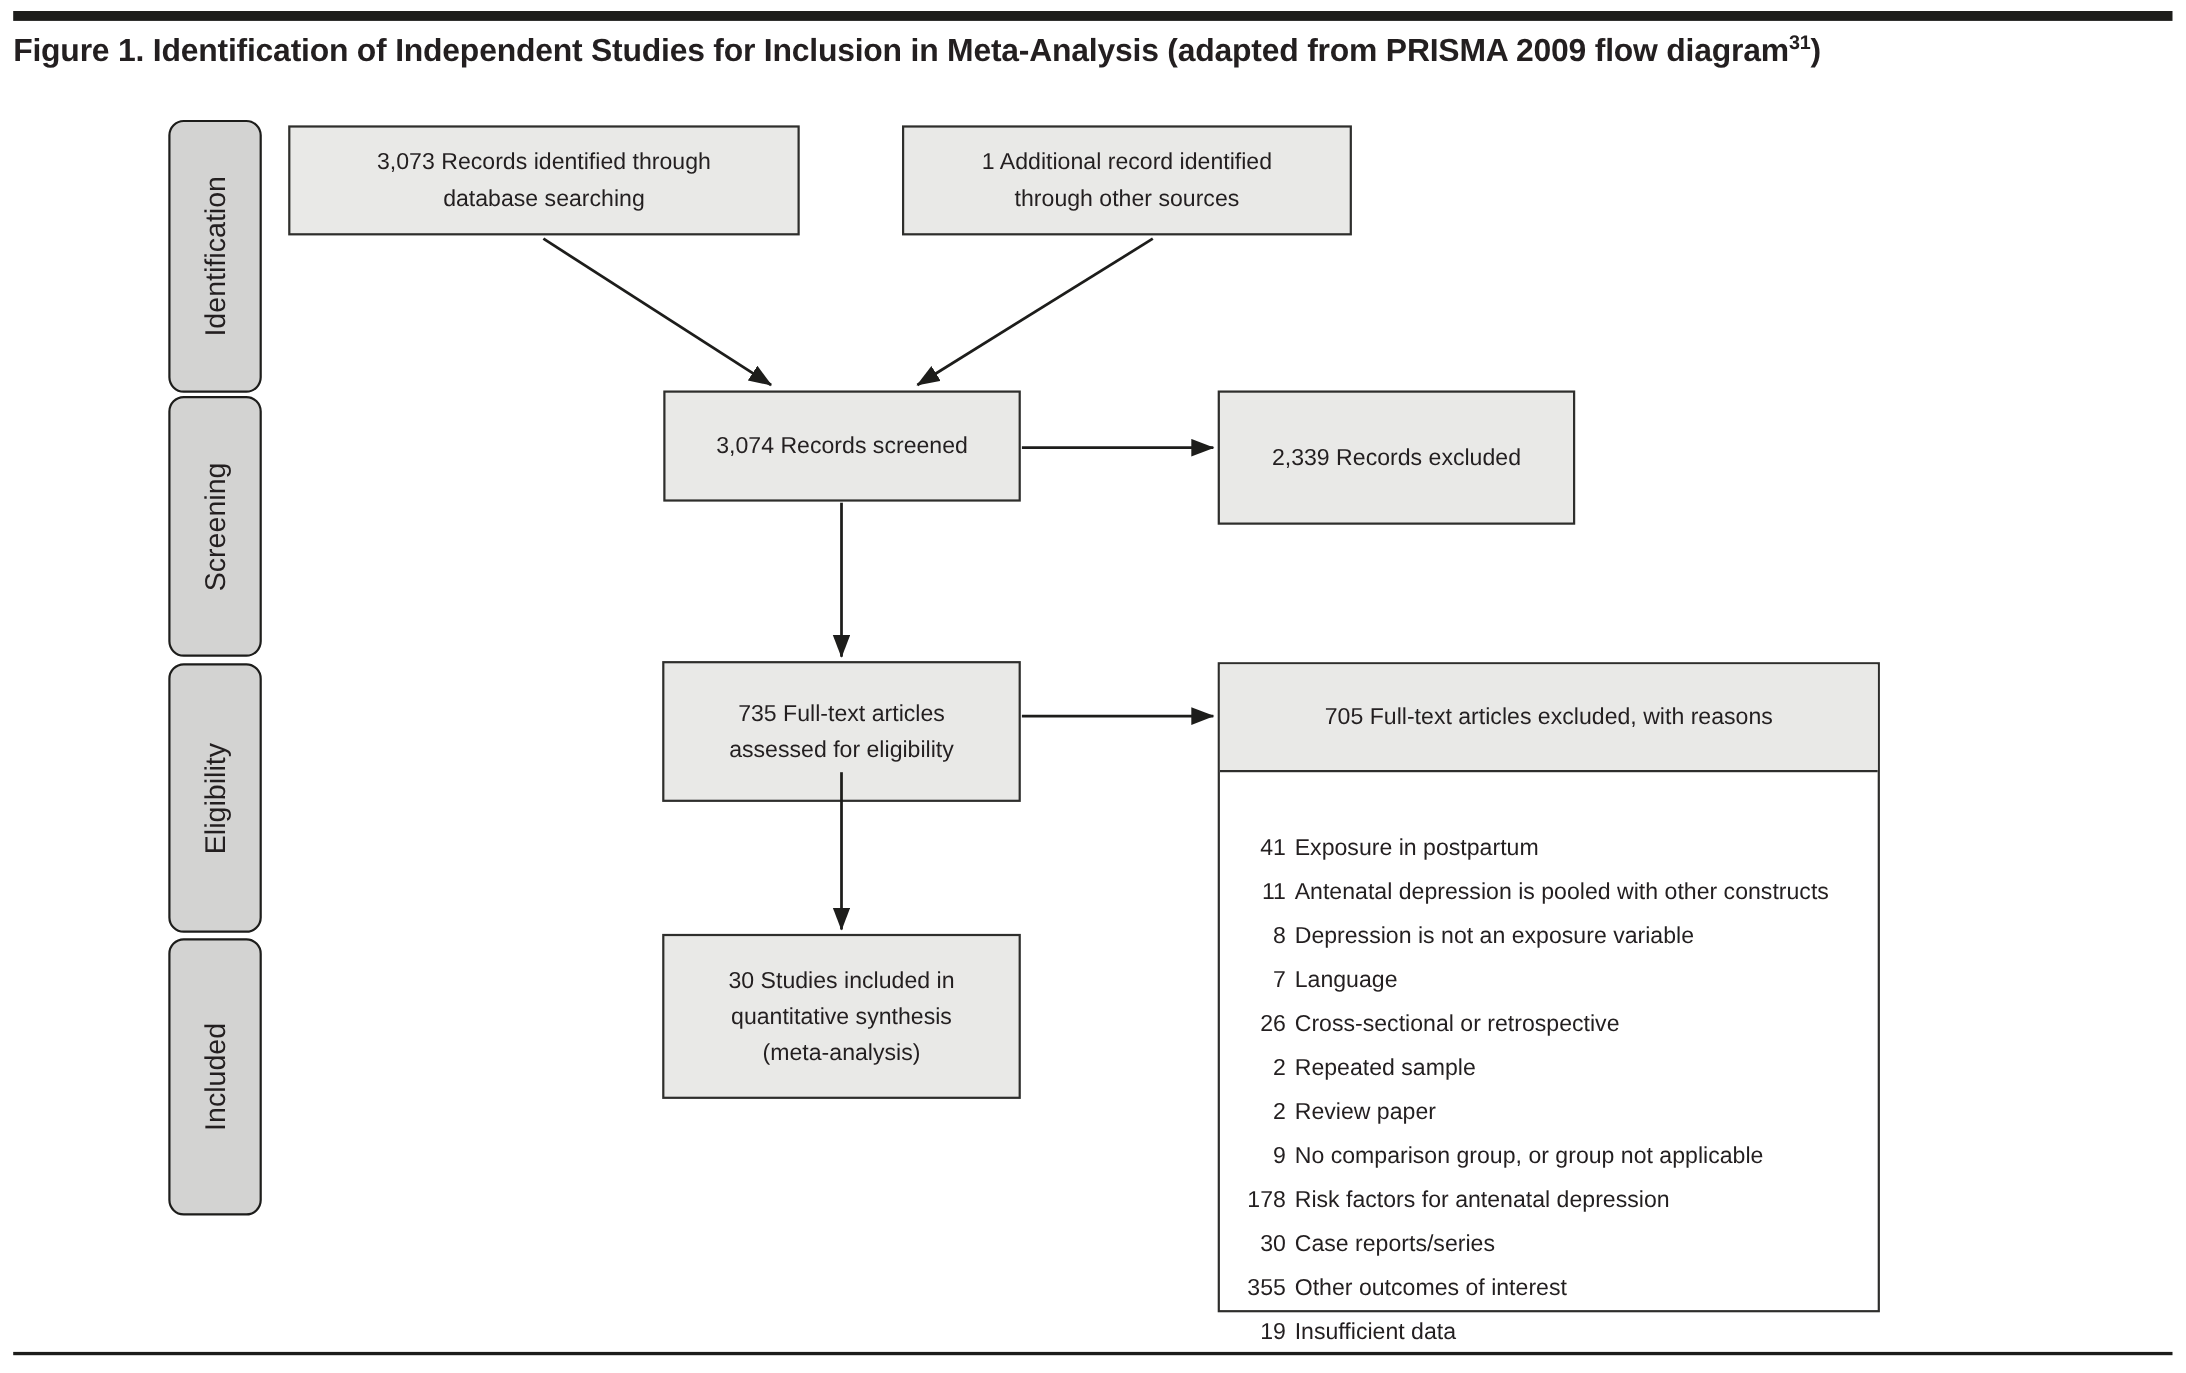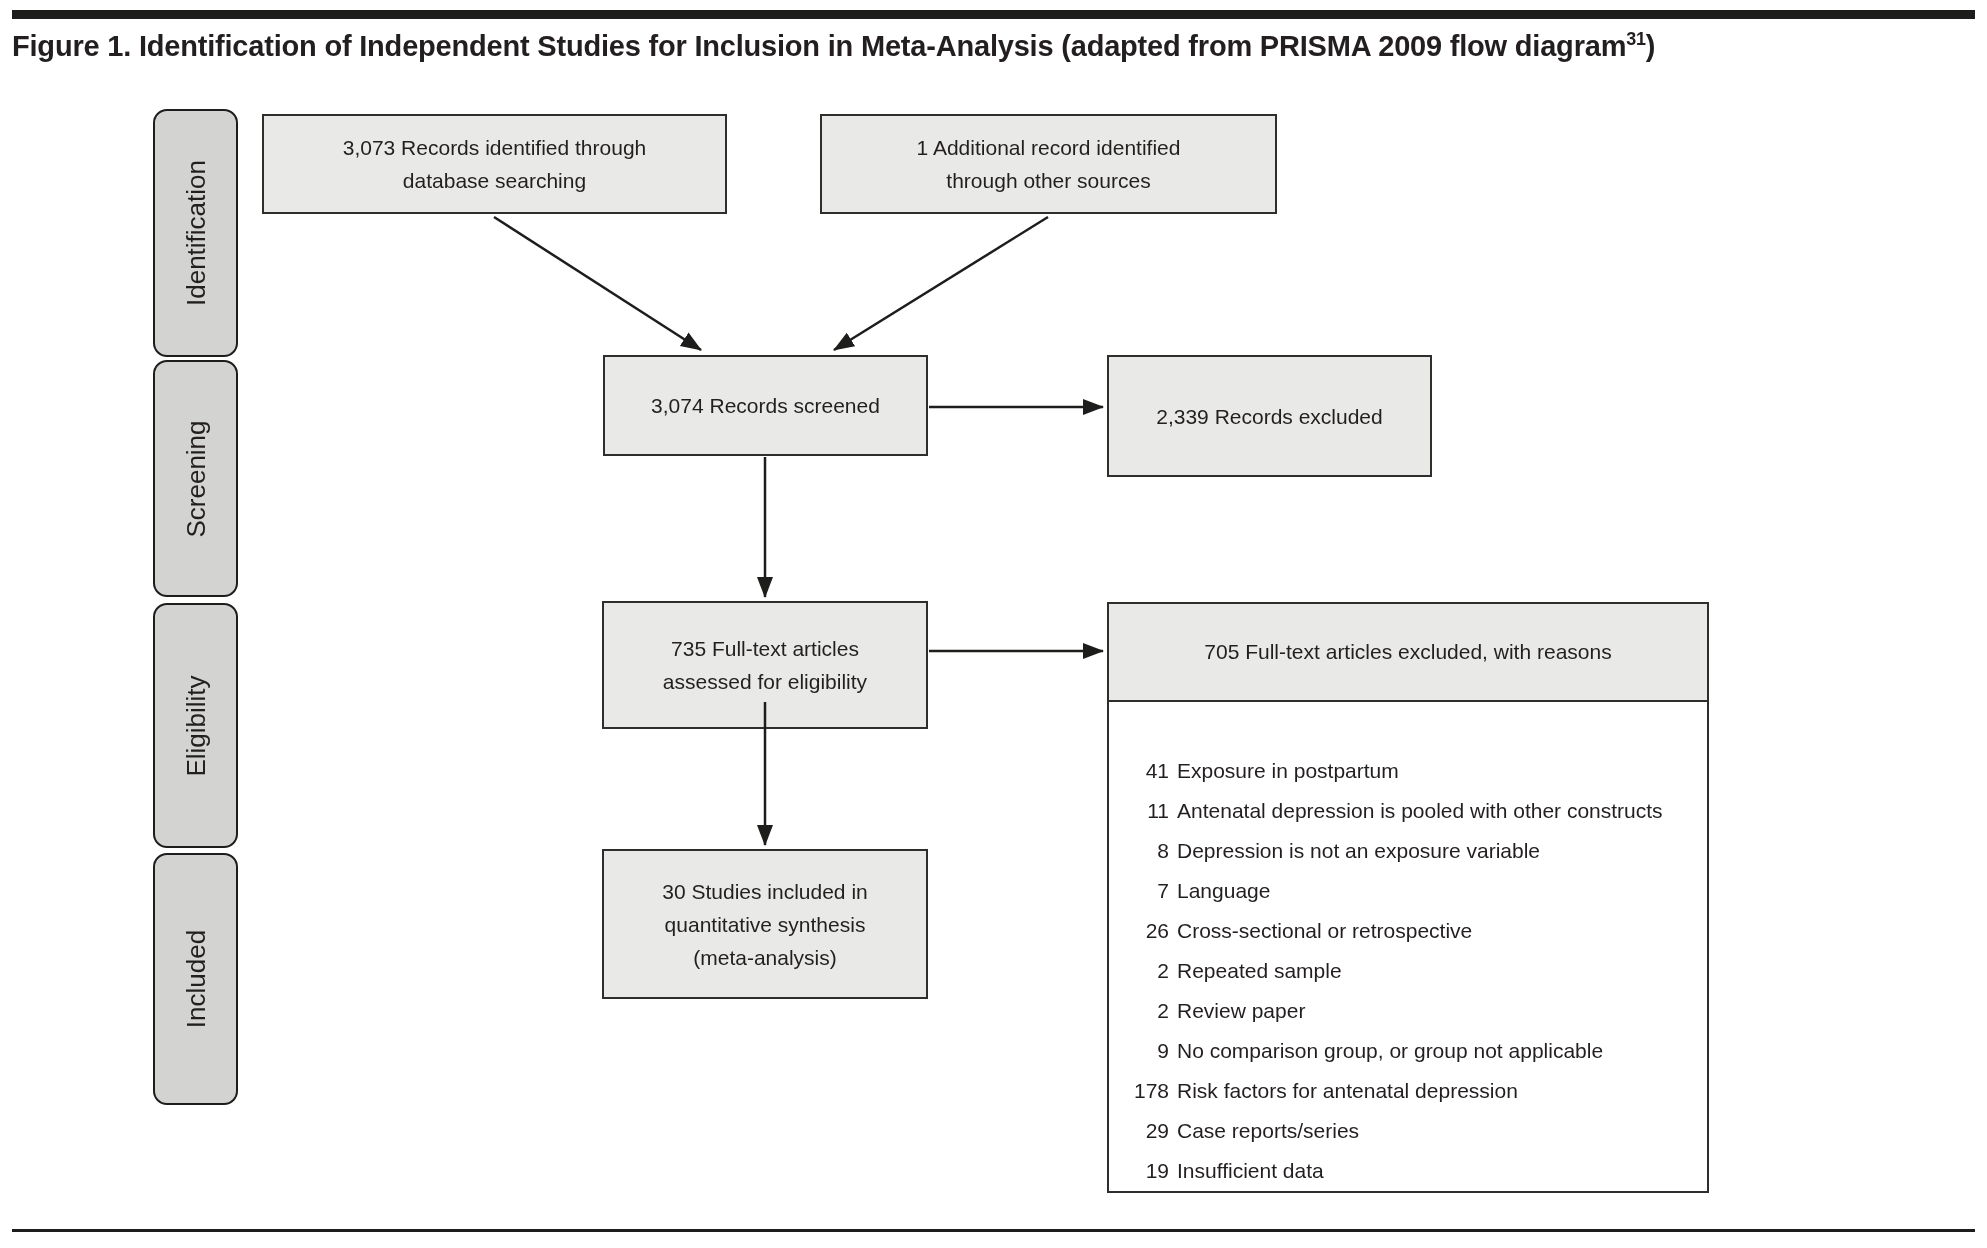--- a/index.html
+++ b/index.html
@@ -78,21 +78,21 @@
   </div>
   <div class="stage" style="top:853px;height:252px;">
     <span class="stage-label">Included</span>
   </div>
 
   <div class="fbox" style="left:262px;top:114px;width:465px;height:100px;">
     <div class="line">3,073 Records identified through</div>
     <div class="line">database searching</div>
   </div>
 
-  <div class="fbox" style="left:820px;top:114px;width:457px;height:100px;">
+  <div class="fbox" style="left:820px;top:114px;width:409px;height:100px;">
     <div class="line">1 Additional record identified</div>
     <div class="line">through other sources</div>
   </div>
 
   <div class="fbox" style="left:603px;top:355px;width:325px;height:101px;">
     <div class="line">3,074 Records screened</div>
   </div>
 
   <div class="fbox" style="left:1107px;top:355px;width:325px;height:122px;">
     <div class="line">2,339 Records excluded</div>
@@ -144,22 +144,26 @@
         </div>
       <div class="xrow">
           <span class="xnum">9</span>
           <span class="xreason">No comparison group, or group not applicable</span>
         </div>
       <div class="xrow">
           <span class="xnum">178</span>
           <span class="xreason">Risk factors for antenatal depression</span>
         </div>
       <div class="xrow">
-          <span class="xnum">29</span>
+          <span class="xnum">30</span>
           <span class="xreason">Case reports/series</span>
+        </div>
+      <div class="xrow">
+          <span class="xnum">355</span>
+          <span class="xreason">Other outcomes of interest</span>
         </div>
       <div class="xrow">
           <span class="xnum">19</span>
           <span class="xreason">Insufficient data</span>
         </div>
     </div>
   </div>
 
   <svg class="arrows" width="1987" height="1248" viewBox="0 0 1987 1248">
     <defs>

